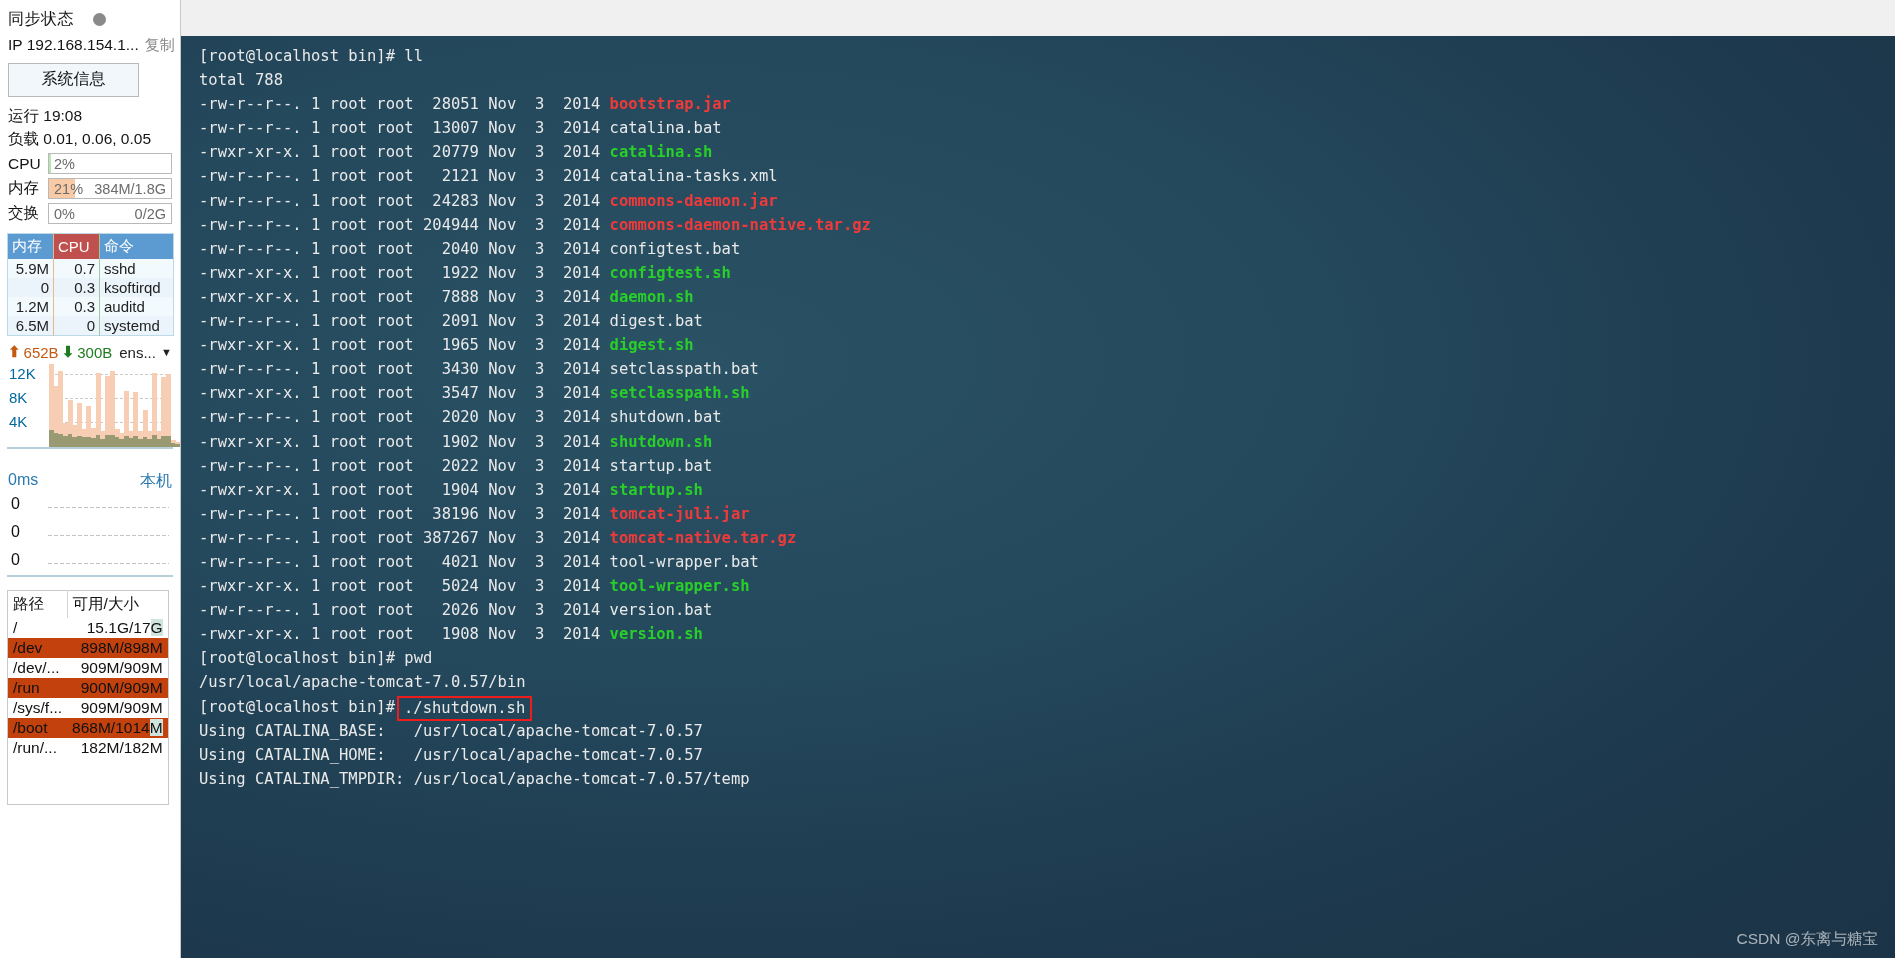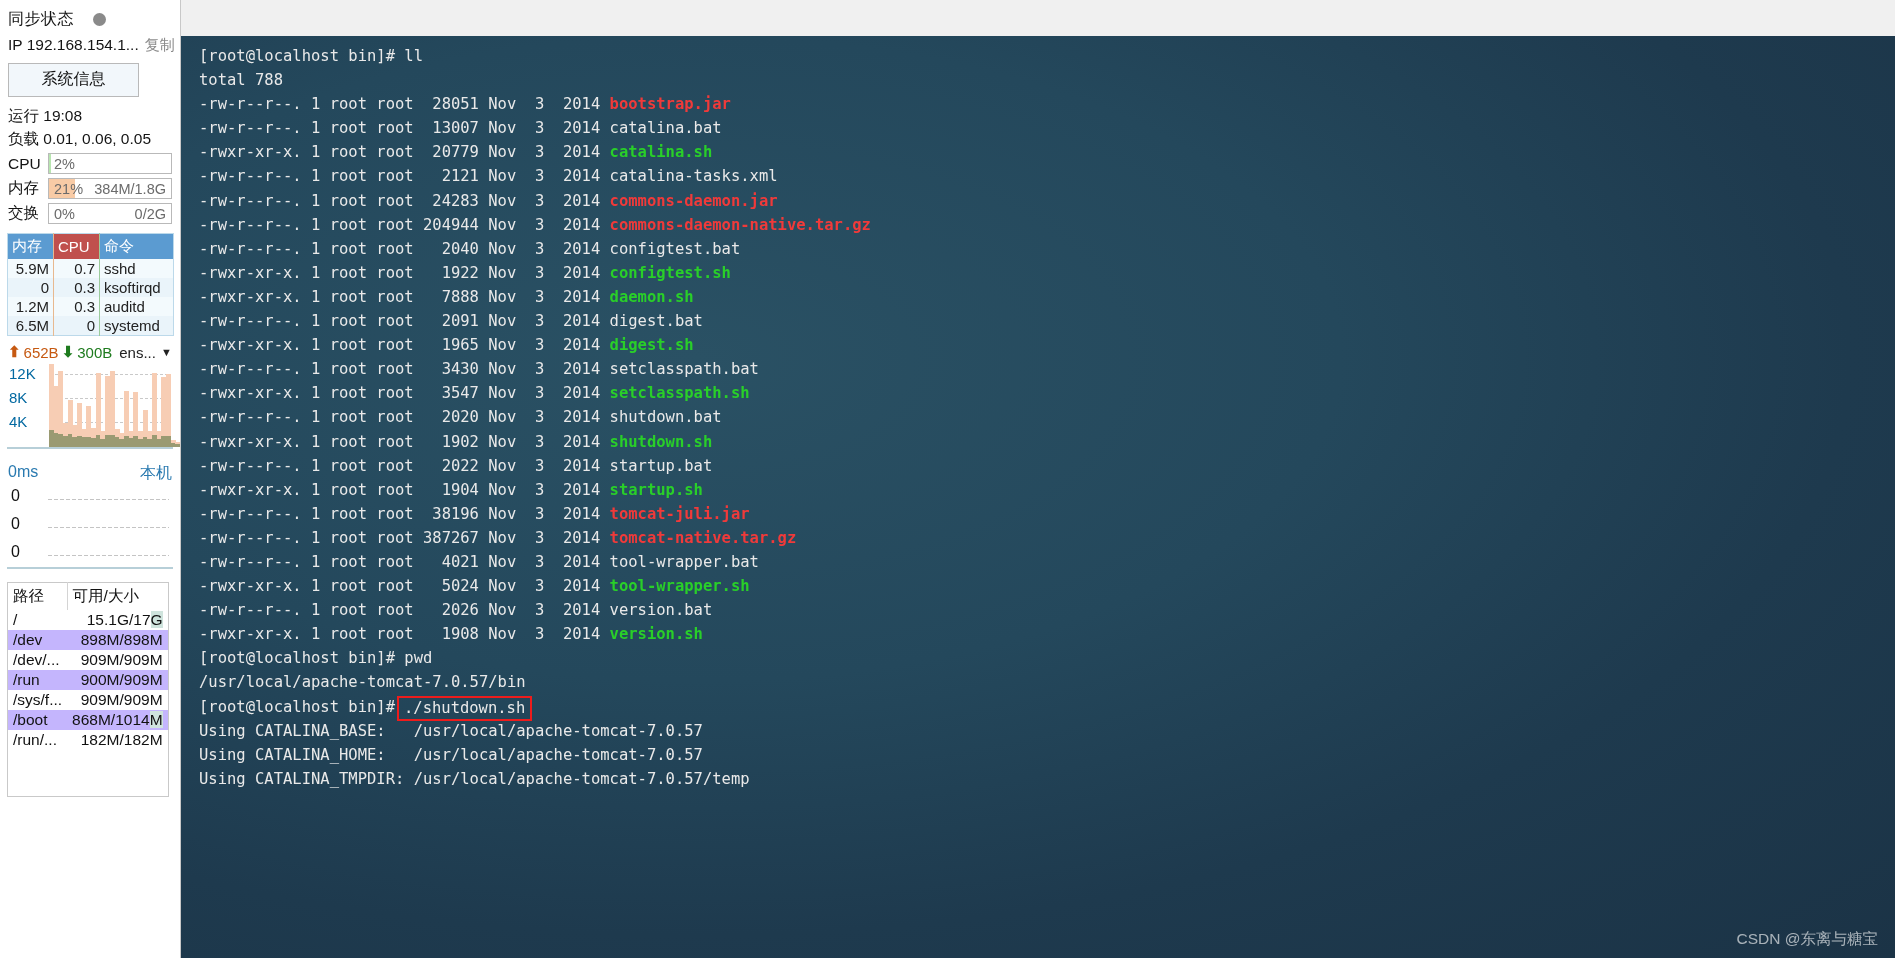--- a/index.html
+++ b/index.html
@@ -84,42 +84,42 @@
   .graph-wrap { margin: 0 7px; position:relative; height: 86px; border-bottom:2px solid #b7cfd8; }
   .graph-ylabels { position:absolute; left:2px; top:0; width:36px; height:100%; font-size:15px; color:#0369a1; }
   .graph-ylabels div { position:absolute; left:0; }
   .graph-canvas { position:absolute; left:42px; right:2px; top:2px; bottom:0; }
   .gbar { position:absolute; bottom:0; width:5px; background:#f7cdb4; }
   .gbar2 { position:absolute; bottom:0; width:5px; background:#9a9a72; }
   .gdots { position:absolute; left:0; right:0; height:1px;
     background-image: radial-gradient(#c9c9c9 42%, transparent 44%);
     background-size: 5px 1px; }
 
-  .lat-head { display:flex; justify-content:space-between; padding: 14px 8px 1px 8px; font-size:16px; }
+  .lat-head { display:flex; justify-content:space-between; padding: 22px 8px 1px 8px; font-size:16px; }
   .lat-ms { color:#2a7ab0; }
   .lat-host { color:#2a7ab0; }
   .lat-wrap { margin:0 7px; height:84px; position:relative; border-bottom:2px solid #b7cfd8; }
   .lat-row { position:absolute; left:0; right:2px; height:28px; }
   .lat-zero { position:absolute; left:4px; top:2px; font-size:16px; color:#111; }
   .lat-dotline { position:absolute; left:40px; right:2px; top:14px; height:1px;
     background-image: radial-gradient(#c4c4c4 42%, transparent 44%);
     background-size: 6px 1px; }
 
   
   .disk-table {
     margin: 13px 7px 0 7px; width: 135px;
     border:1px solid #c9c9c9; border-collapse: collapse;
   }
   .disk-table th {
     font-size: 15.5px; font-weight: 400; color:#111; background:#fff;
     padding: 3px 5px; text-align:left; border-bottom:0;
   }
   .disk-table th.sz-h { text-align:left; border-left:1px solid #d4d4d4; }
   .disk-table td { font-size: 15.5px; color:#111; padding: 1px 5px; white-space:nowrap; }
-  .disk-table tr.alt td { background:#c4b5fd; }
+  .disk-table tr.alt td { background:#c2410c; }
   .td-path { text-align:left; }
   .td-size { text-align:right; }
   .hl-g { background:#cfe4dd; }
   .disk-spacer { height: 46px; }
 
   
   #main { flex: 1 1 auto; position: relative; background:#f0f0f0; }
 
   #tabbar {
     height: 36px; background:#f0f0f0; display:flex; align-items:flex-end;

